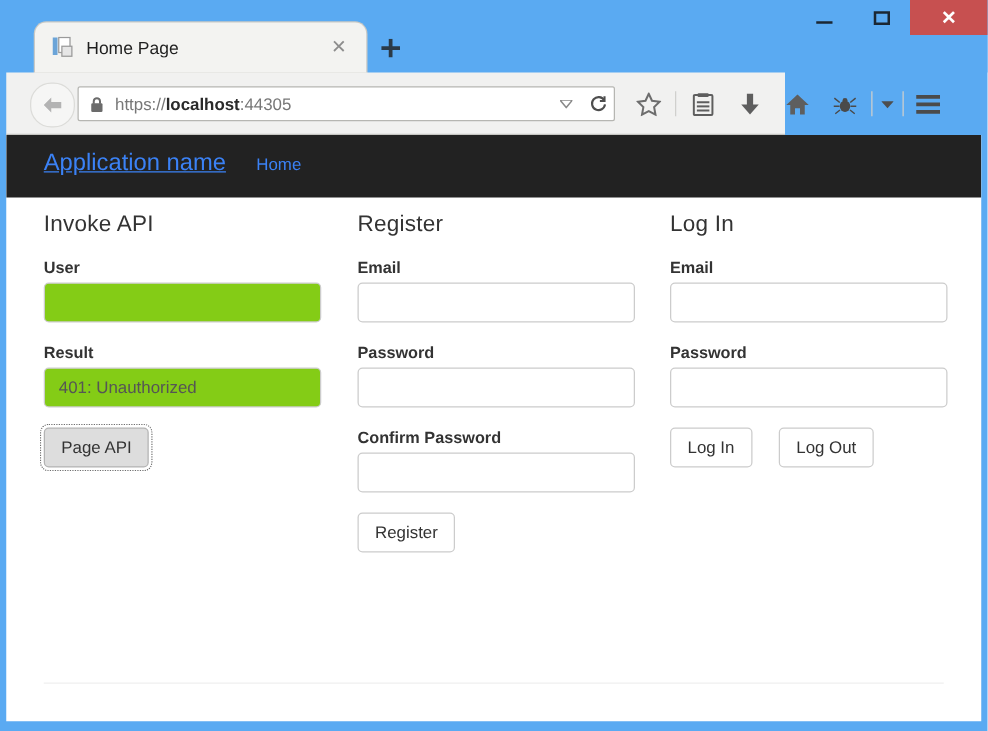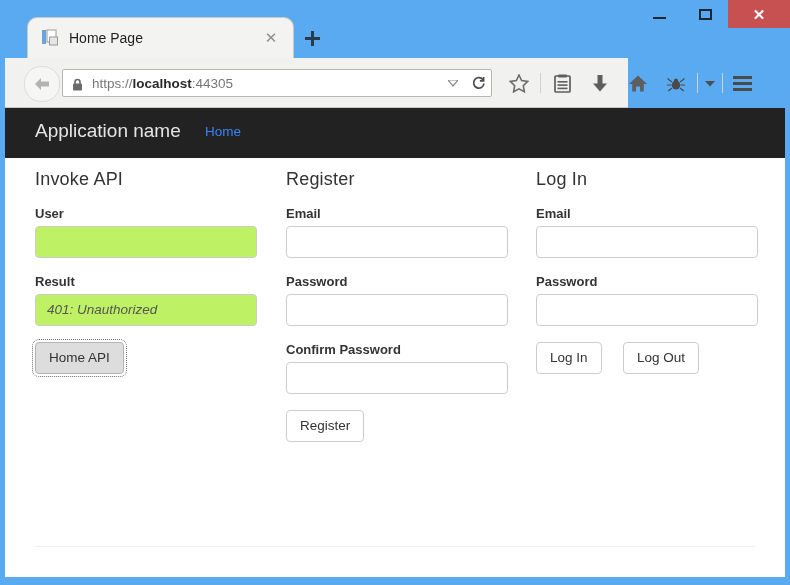--- a/index.html
+++ b/index.html
@@ -258,22 +258,23 @@
     position: absolute;
     left: 0; top: 0;
     width: 780px;
     height: 50px;
     background: #222222;
   }
   .brand {
     position: absolute;
     left: 30px; top: 12px;
     font-size: 19px;
-    color: #e5e5e5;
-    cursor: pointer;
+    color: #3b82f6;
+    cursor: pointer;
+    text-decoration: underline;
   }
   .nav-link {
     position: absolute;
     left: 200px; top: 16px;
     font-size: 13.5px;
     color: #3b82f6;
     cursor: pointer;
   }
 
   .content {
@@ -315,22 +316,21 @@
     border-radius: 4px;
     background: #ffffff;
     font-size: 13.5px;
     color: #555555;
     padding: 0 11px;
     font-family: "Liberation Sans", sans-serif;
     outline: none;
     margin-bottom: 16px;
   }
   .form-input.readonly {
-    background: #bef264;
-    font-style: italic;
+    background: #84cc16;
   }
   .btn {
     display: inline-block;
     box-sizing: border-box;
     min-width: 64px;
     height: 32px;
     padding: 0 13px;
     border: 1px solid #cccccc;
     border-radius: 4px;
     background: #ffffff;
@@ -496,21 +496,21 @@
 
       <div class="col col-1">
         <h2>Invoke API</h2>
 
         <label class="field-label">User</label>
         <input class="form-input readonly" type="text" readonly="" value="" style="">
 
         <label class="field-label">Result</label>
         <input class="form-input readonly" type="text" readonly="" value="401: Unauthorized" style="">
 
-        <button class="btn focused">Home API</button>
+        <button class="btn focused">Page API</button>
       </div>
 
       <div class="col col-2">
         <h2>Register</h2>
 
         <label class="field-label">Email</label>
         <input class="form-input" type="text" value="" style="">
 
         <label class="field-label">Password</label>
         <input class="form-input" type="password" value="" style="">

